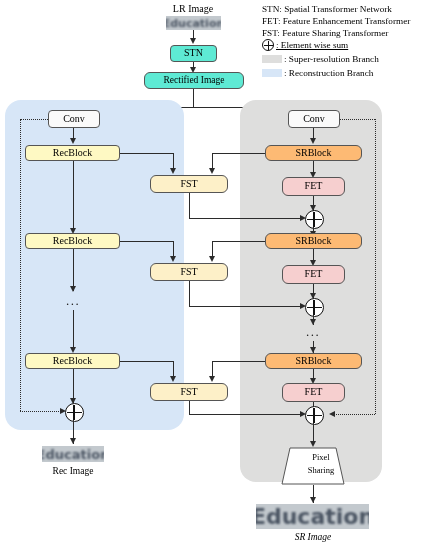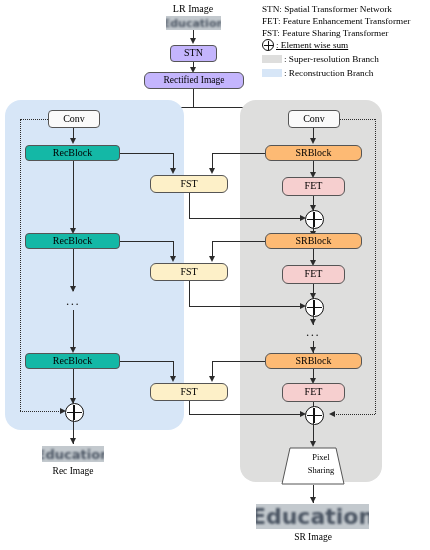--- a/index.html
+++ b/index.html
@@ -7,25 +7,25 @@
        font-family:"Liberation Serif","DejaVu Serif",serif;color:#000;
        overflow:hidden;}
   #stage{position:absolute;inset:0;width:430px;height:550px;}
 
   .panel{position:absolute;border-radius:16px;}
   .panel-rec{background:#d7e6f7;}
   .panel-sr{background:#dededd;}
 
   .box{position:absolute;box-sizing:border-box;border:1px solid #555;
        display:flex;align-items:center;justify-content:center;
-       text-align:center;line-height:1.05;background:#c4b5fd;}
+       text-align:center;line-height:1.05;background:#5eead4;}
   .r4{border-radius:4px;}
   .r6{border-radius:6px;}
   .c-conv{background:#fafafa;}
-  .c-rec{background:#14b8a6;font-family:Liberation Serif, serif;}
+  .c-rec{background:#fef9c3;font-family:Liberation Serif, serif;}
   .c-fst{background:#fdf0c8;}
   .c-sr{background:#fdba74;border-radius:6px;}
   .c-fet{background:#f6cfcf;}
 
   .lbl{position:absolute;white-space:nowrap;padding-left:8px;}
 
   .ln{position:absolute;background:#2b2b2b;}
   .lnh{height:1px;}
   .lnv{width:1px;}
 
@@ -217,21 +217,21 @@
   </svg>
   <div class="lbl" style="left:287px;top:452px;width:52px;text-align:center;font-size:8.5px;">Pixel</div>
   <div class="lbl" style="left:287px;top:465px;width:52px;text-align:center;font-size:8.5px;">Sharing</div>
 
   <div class="ln lnv" style="left:313px;top:485px;height:18px;"></div>
   <div class="arw arw-d" style="left:309.5px;top:497px;"></div>
 
   <div class="imgbox" style="left:256px;top:504px;width:113px;height:25px;font-size:22px;">
     <span>Education</span>
   </div>
-  <div class="cap" style="left:273px;top:532px;width:80px;">SR Image</div>
+  <div class="cap" style="left:273px;top:532px;width:80px;font-style:italic;">SR Image</div>
 
   <div class="ln lnh" style="left:120px;top:153px;width:53px;"></div>
   <div class="ln lnv" style="left:173px;top:153px;height:17px;"></div>
   <div class="arw arw-d" style="left:169.5px;top:168px;"></div>
   <div class="ln lnh" style="left:212px;top:153px;width:53px;"></div>
   <div class="ln lnv" style="left:212px;top:153px;height:17px;"></div>
   <div class="arw arw-d" style="left:208.5px;top:168px;"></div>
 
   <div class="box r6 c-fst" style="left:150px;top:175px;width:78px;height:18px;font-size:10px;">FST</div>
 

